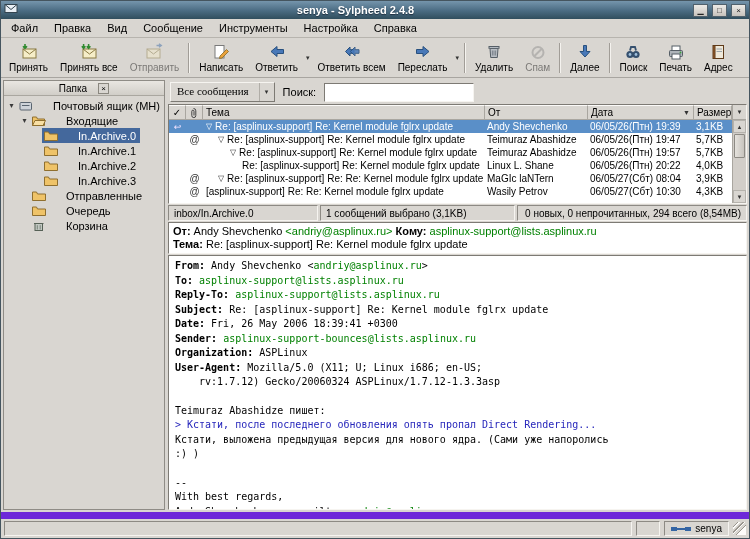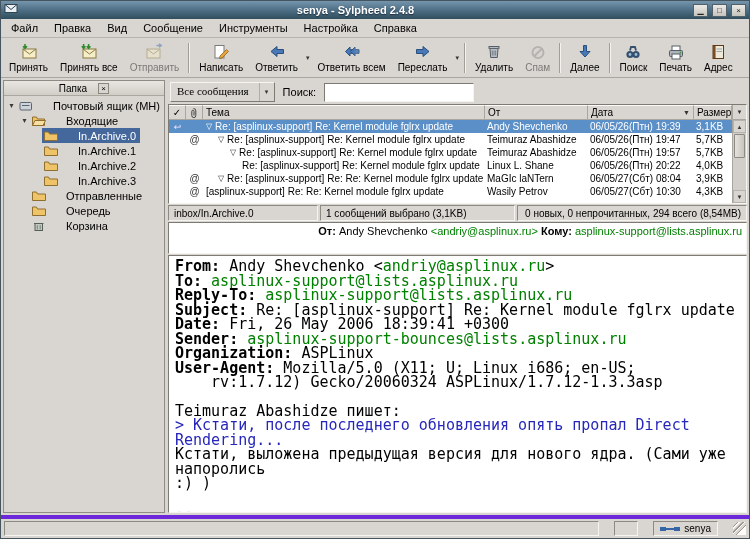--- a/index.html
+++ b/index.html
@@ -73,31 +73,31 @@
 .stepper{flex:0 0 13px;background:#d9d6d1;border:1px solid #b5b2ac;display:flex;align-items:center;justify-content:center;font-size:6px;color:#333;}
 .vtrack{flex:1;position:relative;}
 .vthumb{position:absolute;top:1px;left:1px;right:1px;height:24px;background:linear-gradient(90deg,#e5e2dd,#c8c4be);border:1px solid #8d8a84;border-radius:1px;}
 
 .list-status{flex:0 0 16px;display:flex;gap:2px;margin-top:1px;font-size:10px;background:#d9d6d1;}
 .lseg{border:1px solid;border-color:#8d8a84 #f6f4f0 #f6f4f0 #8d8a84;display:flex;align-items:center;padding:0 5px;white-space:nowrap;overflow:hidden;}
 .lseg1{flex:0 0 150px;}
 .lseg2{flex:0 0 195px;}
 .lseg3{flex:1;justify-content:flex-end;}
 
-.headers-pane{flex:0 0 32px;background:#fff;border:1px solid;border-color:#7d7a74 #f6f4f0 #f6f4f0 #7d7a74;margin-top:1px;padding:2px 4px;font-size:11px;line-height:13px;overflow:hidden;white-space:nowrap;text-align:right;}
+.headers-pane{flex:0 0 32px;background:#fff;border:1px solid;border-color:#7d7a74 #f6f4f0 #f6f4f0 #7d7a74;margin-top:1px;padding:2px 4px;font-size:11px;line-height:13px;overflow:hidden;white-space:nowrap;}
 .hb{font-weight:bold;}
 .green{color:#008000;}
 
-.body-pane{flex:1;background:#fff;border:1px solid;border-color:#7d7a74 #f6f4f0 #f6f4f0 #7d7a74;margin-top:1px;padding:3px 6px;font-family:"DejaVu Sans Mono",monospace;font-size:15px;line-height:14.5px;overflow:hidden;min-height:0;}
+.body-pane{flex:1;background:#fff;border:1px solid;border-color:#7d7a74 #f6f4f0 #f6f4f0 #7d7a74;margin-top:1px;padding:3px 6px;font-family:"DejaVu Sans Mono",monospace;font-size:10px;line-height:14.5px;overflow:hidden;min-height:0;}
 .bline{white-space:pre-wrap;min-height:14px;}
 .bh{font-weight:bold;}
 .blink{color:#008000;}
 .bq{color:#2626bb;margin-top:8px;}
 
-.statusbar{flex:0 0 20px;display:flex;align-items:center;gap:15px;padding:2px 3px;border-top:4px solid #6d28d9;background:#d9d6d1;font-size:10px;}
+.statusbar{flex:0 0 20px;display:flex;align-items:center;gap:4px;padding:2px 3px;border-top:7px solid #6d28d9;background:#d9d6d1;font-size:10px;}
 .sb-msg{flex:1;height:15px;border:1px solid;border-color:#8d8a84 #f6f4f0 #f6f4f0 #8d8a84;}
 .sb-prog{flex:0 0 24px;height:15px;border:1px solid;border-color:#8d8a84 #f6f4f0 #f6f4f0 #8d8a84;}
 .sb-net{height:15px;border:1px solid;border-color:#8d8a84 #f6f4f0 #f6f4f0 #8d8a84;display:flex;align-items:center;gap:4px;padding:0 6px;white-space:nowrap;}
 .grip{width:13px;height:13px;background:linear-gradient(135deg,transparent 0 3px,#9a968f 3px 4px,#fdfcfa 4px 5px,transparent 5px 7px,#9a968f 7px 8px,#fdfcfa 8px 9px,transparent 9px 11px,#9a968f 11px 12px,#fdfcfa 12px 13px);}
 </style>
 </head>
 <body>
 
 <div class="window">
 
@@ -461,20 +461,21 @@
       </div>
 
       <div class="list-status">
         <span class="lseg lseg1">inbox/In.Archive.0</span>
         <span class="lseg lseg2">1 сообщений выбрано (3,1KB)</span>
         <span class="lseg lseg3">0 новых, 0 непрочитанных, 294 всего (8,54MB)</span>
       </div>
 
       <div class="headers-pane">
         <div><span class="hb">От:</span><span> Andy Shevchenko </span><span class="green">&lt;andriy@asplinux.ru&gt;</span><span class="hb"> Кому: </span><span class="green">asplinux-support@lists.asplinux.ru</span></div>
+        <div><span class="hb">Тема:</span><span> Re: [asplinux-support] Re: Kernel module fglrx update</span></div>
       </div>
 
       <div class="body-pane">
         <div class="bline"><span class="bh">From:</span><span> Andy Shevchenko &lt;</span><span class="bq"></span><span class="blink">andriy@asplinux.ru</span><span>&gt;</span></div>
         <div class="bline"><span class="bh">To:</span><span> </span><span class="bq"></span><span class="blink">asplinux-support@lists.asplinux.ru</span><span></span></div>
         <div class="bline"><span class="bh">Reply-To:</span><span> </span><span class="bq"></span><span class="blink">asplinux-support@lists.asplinux.ru</span><span></span></div>
         <div class="bline"><span class="bh">Subject:</span><span> Re: [asplinux-support] Re: Kernel module fglrx update</span><span class="bq"></span><span class="blink"></span><span></span></div>
         <div class="bline"><span class="bh">Date:</span><span> Fri, 26 May 2006 18:39:41 +0300</span><span class="bq"></span><span class="blink"></span><span></span></div>
         <div class="bline"><span class="bh">Sender:</span><span> </span><span class="bq"></span><span class="blink">asplinux-support-bounces@lists.asplinux.ru</span><span></span></div>
         <div class="bline"><span class="bh">Organization:</span><span> ASPLinux</span><span class="bq"></span><span class="blink"></span><span></span></div>

